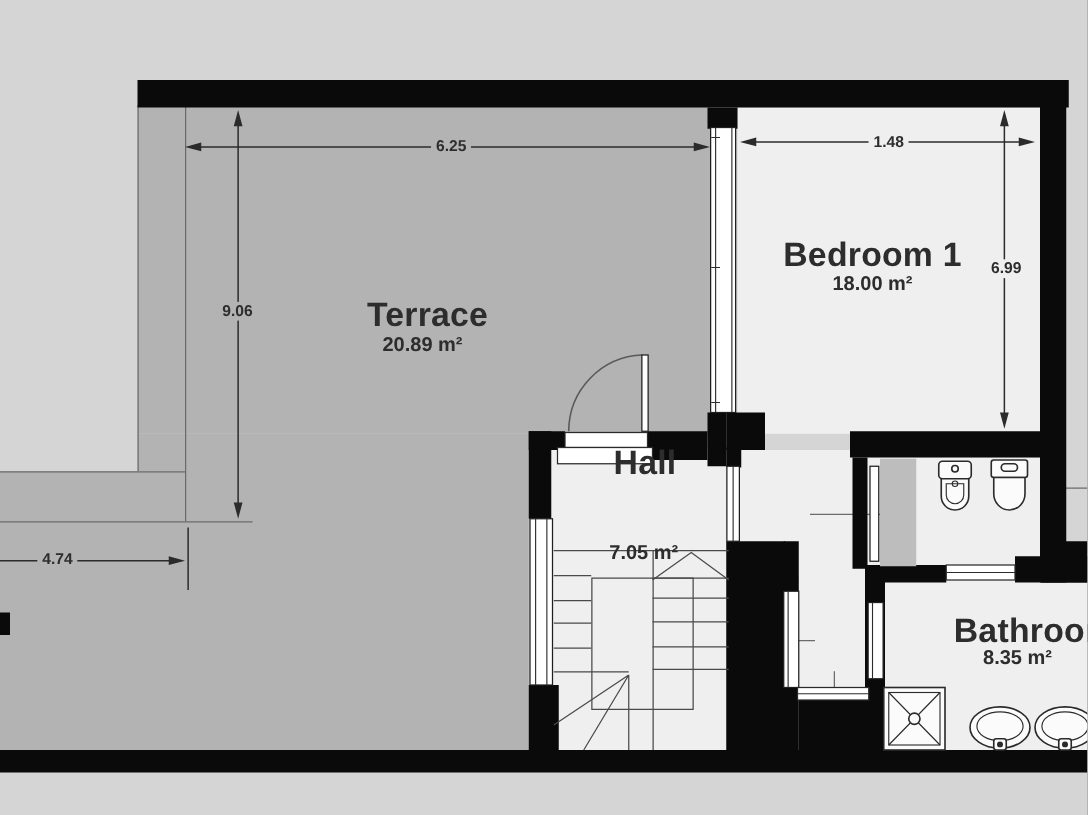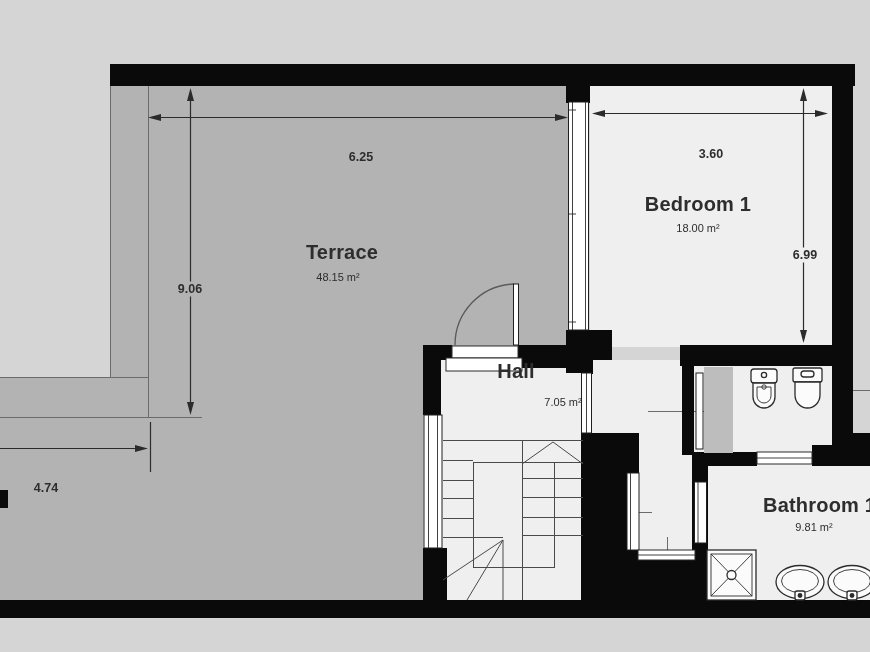--- a/index.html
+++ b/index.html
@@ -18,23 +18,23 @@
   .s-stair{stroke:#4a4a4a;stroke-width:1;fill:none;}
   .s-dim{stroke:var(--dim);stroke-width:1.2;fill:none;}
   .a-dim{fill:var(--dim);stroke:none;}
   .win{fill:#ffffff;stroke:#1f1f1f;stroke-width:1;}
   .sill{fill:#ffffff;stroke:#2a2a2a;stroke-width:1;}
   .fix{fill:#fbfbfb;stroke:#2b2b2b;stroke-width:1.3;}
   .fix-thin{fill:none;stroke:#2b2b2b;stroke-width:0.9;}
   .panel{fill:var(--panel);}
   .label{position:absolute;transform:translate(-50%,-50%);color:var(--text);
          white-space:nowrap;text-align:center;}
-  .room-name{font-weight:bold;font-size:20px;letter-spacing:0.2px;}
-  .room-area{font-weight:normal;font-size:11px;}
-  .dim-label{font-weight:bold;font-size:12.5px;padding:0 4px;line-height:15px;margin-top:40px;}
+  .room-name{font-weight:bold;font-size:27px;letter-spacing:0.2px;}
+  .room-area{font-weight:bold;font-size:16px;}
+  .dim-label{font-weight:bold;font-size:12.5px;padding:0 4px;line-height:15px;}
   .on-terr{background:var(--terrace);}
   .on-floor{background:var(--floor);}
   .left-anchored{transform:translate(0,-50%);}
 </style>
 </head>
 <body>
 
 <div id="stage">
 
   <svg id="plan-svg" width="870" height="652" viewBox="0 0 870 652">
@@ -190,29 +190,29 @@
       <polygon class="a-dim" points="592,113.5 605,110 605,117"></polygon>
       <polygon class="a-dim" points="828,113.5 815,110 815,117"></polygon>
 
       <path class="s-dim" d="M803.5 92 V339"></path>
       <polygon class="a-dim" points="803.5,88 800,101 807,101"></polygon>
       <polygon class="a-dim" points="803.5,343 800,330 807,330"></polygon>
     </g>
   </svg>
 
   <div class="label room-name" style="left:342px;top:252px;">Terrace</div>
-  <div class="label room-area" style="left:338px;top:277px;">48.15 m²</div>
+  <div class="label room-area" style="left:338px;top:277px;">20.89 m²</div>
 
   <div class="label room-name" style="left:698px;top:204px;">Bedroom 1</div>
   <div class="label room-area" style="left:698px;top:228px;">18.00 m²</div>
 
   <div class="label room-name" style="left:516px;top:371px;">Hall</div>
-  <div class="label room-area" style="left:515px;top:402px;margin-left:48px;">7.05 m²</div>
+  <div class="label room-area" style="left:515px;top:443px;">7.05 m²</div>
 
   <div class="label room-name left-anchored" style="left:763px;top:505px;">Bathroom 1</div>
-  <div class="label room-area" style="left:814px;top:527px;">9.81 m²</div>
+  <div class="label room-area" style="left:814px;top:527px;">8.35 m²</div>
 
   <div class="label dim-label on-terr" style="left:361px;top:117px;">6.25</div>
   <div class="label dim-label on-terr" style="left:190px;top:249px;">9.06</div>
   <div class="label dim-label on-terr" style="left:46px;top:448px;">4.74</div>
-  <div class="label dim-label on-floor" style="left:711px;top:114px;">3.60</div>
+  <div class="label dim-label on-floor" style="left:711px;top:114px;">1.48</div>
   <div class="label dim-label on-floor" style="left:805px;top:215px;">6.99</div>
 </div>
 
 </body></html>

